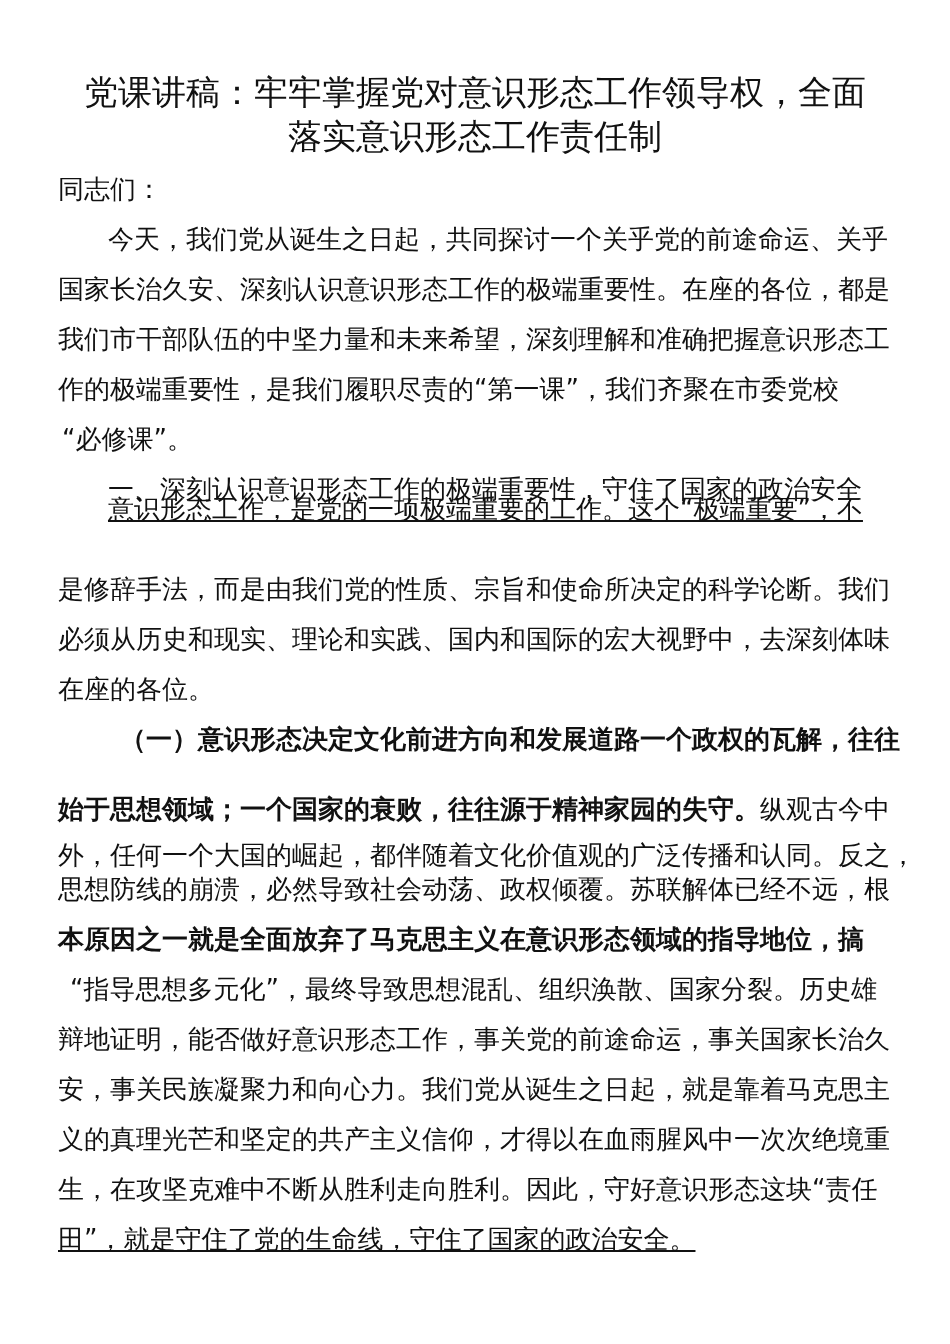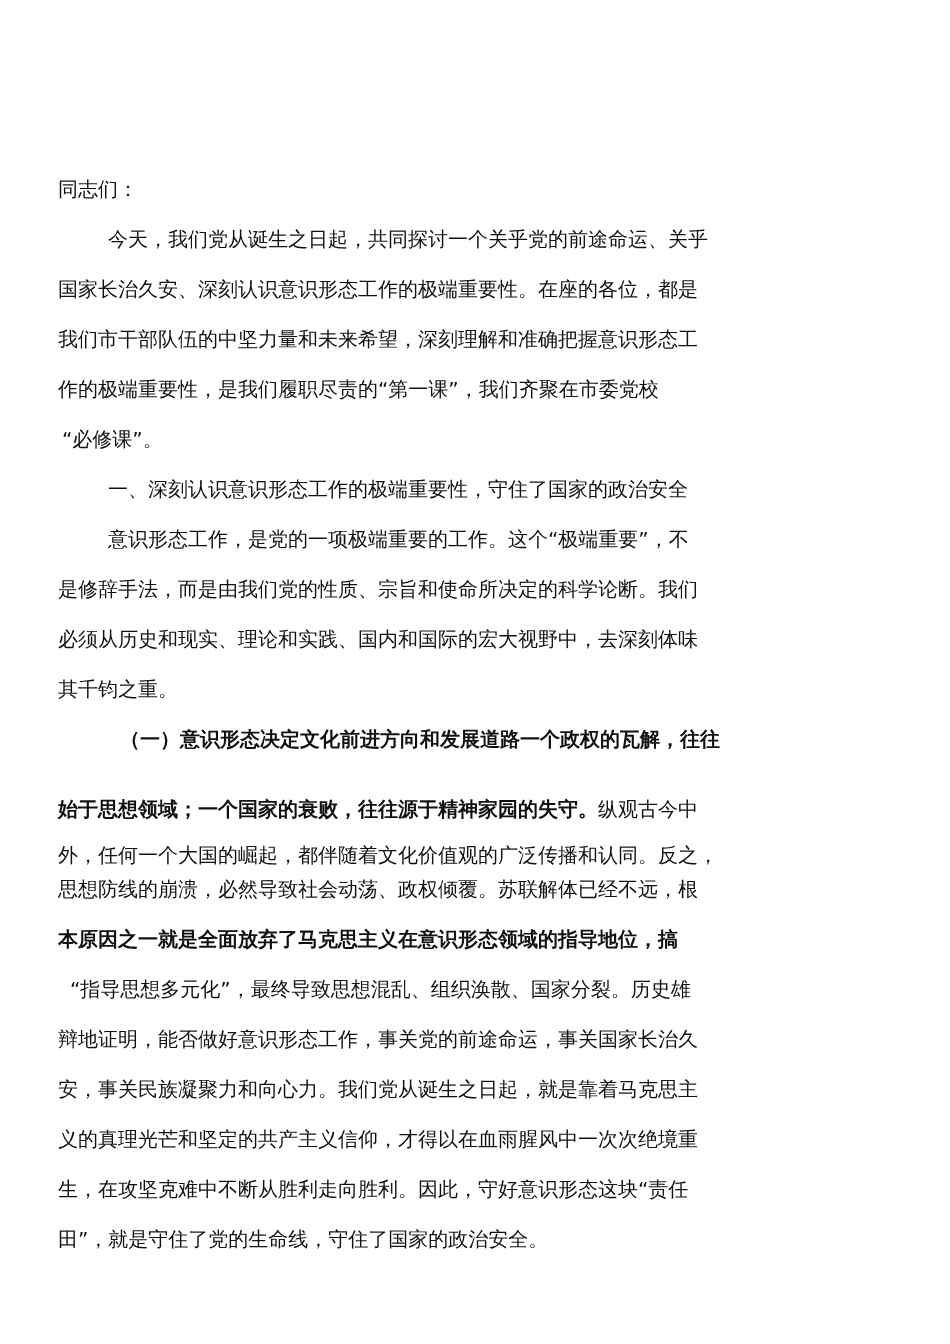--- a/index.html
+++ b/index.html
@@ -31,65 +31,69 @@
       font-weight: normal;
       letter-spacing: 0px;
       color: #111111;
       white-space: nowrap;
     }
     .title .tl { display: block; height: 44px; }
     .line {
       position: absolute;
       left: 58px;
       width: 840px;
-      font-size: 20px;
+      font-size: 26px;
       line-height: 30px;
       height: 30px;
       white-space: nowrap;
       color: #111111;
     }
     .indent { left: 108px; }
     .indent-heading { left: 120px; }
     .quote-start { left: 70px; }
     .bold { font-weight: bold; }
   </style>
 </head>
 <body>
 
 <div class="page">
 
+  <div class="title" style="top:70px;">
+    <span class="tl">党课讲稿：牢牢掌握党对意识形态工作领导权，全面</span>
+    <span class="tl">落实意识形态工作责任制</span>
+  </div>
 
   <div class="line" style="top:174px;">同志们：</div>
 
   <div>
     <div class="line indent" style="top:224px;">今天，我们党从诞生之日起，共同探讨一个关乎党的前途命运、关乎</div>
     <div class="line" style="top:274px;">国家长治久安、深刻认识意识形态工作的极端重要性。在座的各位，都是</div>
     <div class="line" style="top:324px;">我们市干部队伍的中坚力量和未来希望，深刻理解和准确把握意识形态工</div>
     <div class="line" style="top:374px;">作的极端重要性，是我们履职尽责的“第一课”，我们齐聚在市委党校</div>
     <div class="line" style="top:424px; left:62px;">“必修课”。</div>
   </div>
 
   <div class="line indent" style="top:474px;">一、深刻认识意识形态工作的极端重要性，守住了国家的政治安全</div>
 
   <div>
-    <div class="line indent" style="top:524px;">意识形态工作，是党的一项极端重要的工作。这个“极端重要”，不</div>
+    <div class="line indent" style="top:494px;text-decoration:underline;">意识形态工作，是党的一项极端重要的工作。这个“极端重要”，不</div>
     <div class="line" style="top:574px;">是修辞手法，而是由我们党的性质、宗旨和使命所决定的科学论断。我们</div>
     <div class="line" style="top:624px;">必须从历史和现实、理论和实践、国内和国际的宏大视野中，去深刻体味</div>
-    <div class="line" style="top:674px;">其千钧之重。</div>
+    <div class="line" style="top:674px;">在座的各位。</div>
   </div>
 
   <div>
     <div class="line indent-heading bold" style="top:724px;">（一）意识形态决定文化前进方向和发展道路一个政权的瓦解，往往</div>
     <div class="line" style="top:794px;">
       <span class="bold">始于思想领域；一个国家的衰败，往往源于精神家园的失守。</span><span>纵观古今中</span>
     </div>
     <div class="line" style="top:824px;margin-top:16px;">外，任何一个大国的崛起，都伴随着文化价值观的广泛传播和认同。反之，</div>
     <div class="line" style="top:874px;">思想防线的崩溃，必然导致社会动荡、政权倾覆。苏联解体已经不远，根</div>
     <div class="line" style="top:924px;font-weight:bold;">本原因之一就是全面放弃了马克思主义在意识形态领域的指导地位，搞</div>
     <div class="line quote-start" style="top:974px;">“指导思想多元化”，最终导致思想混乱、组织涣散、国家分裂。历史雄</div>
     <div class="line" style="top:1024px;">辩地证明，能否做好意识形态工作，事关党的前途命运，事关国家长治久</div>
     <div class="line" style="top:1074px;">安，事关民族凝聚力和向心力。我们党从诞生之日起，就是靠着马克思主</div>
     <div class="line" style="top:1124px;">义的真理光芒和坚定的共产主义信仰，才得以在血雨腥风中一次次绝境重</div>
     <div class="line" style="top:1174px;">生，在攻坚克难中不断从胜利走向胜利。因此，守好意识形态这块“责任</div>
-    <div class="line" style="top:1224px;">田”，就是守住了党的生命线，守住了国家的政治安全。</div>
+    <div class="line" style="top:1224px;text-decoration:underline;">田”，就是守住了党的生命线，守住了国家的政治安全。</div>
   </div>
 
 </div>
 
 </body></html>

